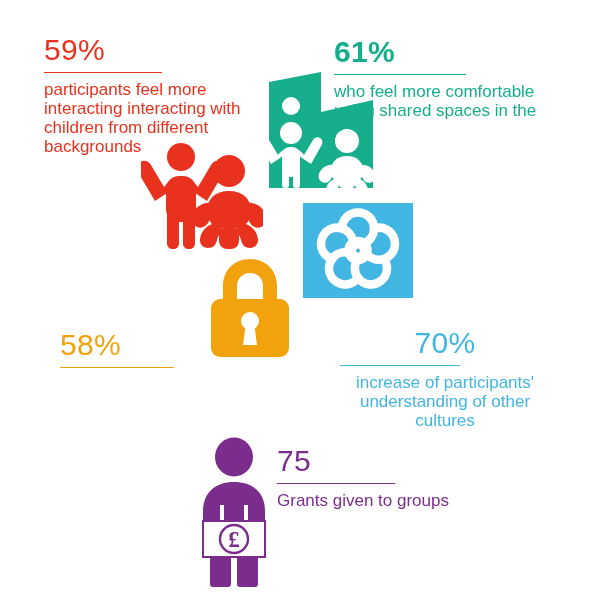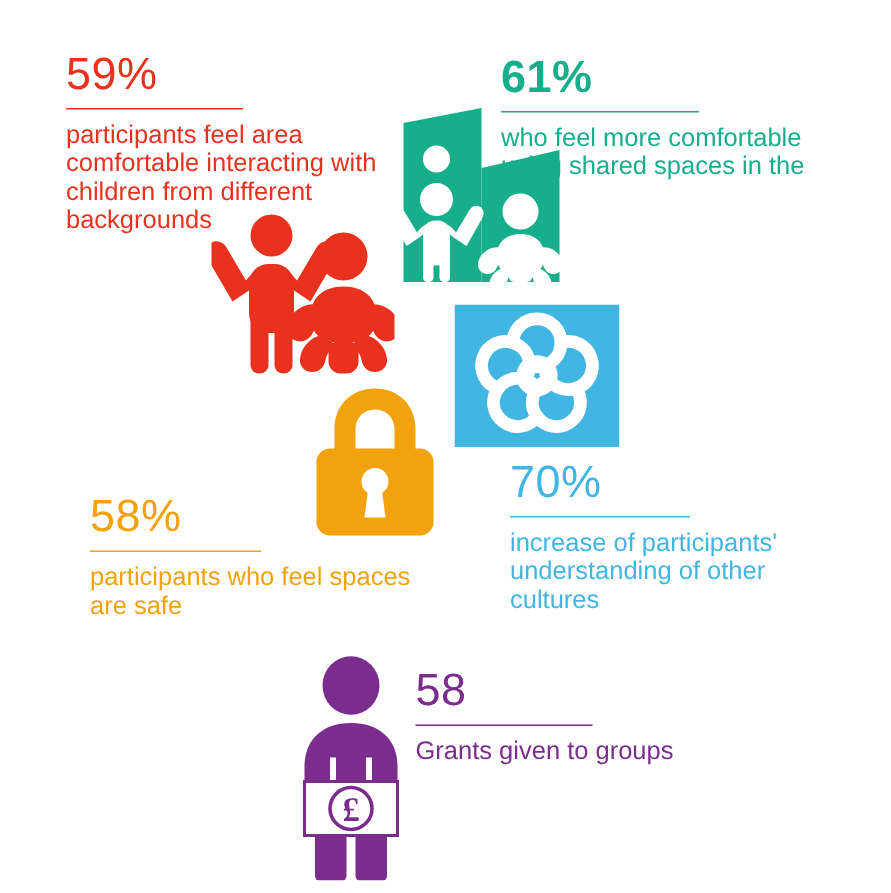--- a/index.html
+++ b/index.html
@@ -43,21 +43,21 @@
     font-size: 17px;
     line-height: 19px;
     font-weight: 400;
     max-width: 215px;
   }
 
   
   #stat-red      { left: 44px;  top: 33px;  }
   #stat-green    { left: 334px; top: 3px; margin-top: 32px;   }
   #stat-orange   { left: 60px;  top: 328px; }
-  #stat-blue     { left: 340px; top: 305px; }
+  #stat-blue     { left: 340px; top: 326px; text-align: center; }
   #stat-purple   { left: 277px; top: 444px; }
 
   #stat-red    .stat-rule { width: 118px; }
   #stat-green  .stat-rule { width: 132px; }
   #stat-orange .stat-rule { width: 114px; }
   #stat-blue   .stat-rule { width: 120px; }
   #stat-purple .stat-rule { width: 118px; }
 
   #stat-green .stat-desc  { max-width: 215px; }
   #stat-blue  .stat-desc  { max-width: 210px; }
@@ -74,43 +74,42 @@
   .icon-box svg { display: block; width: 100%; height: 100%; }
 </style>
 </head>
 <body>
 
 <div id="canvas">
 
   <div class="stat" id="stat-red">
     <div class="stat-value" style="color:#E8321E">59%</div>
     <div class="stat-rule" style="background:#E8321E"></div>
-    <div class="stat-desc" style="color:#E8321E">participants feel area comfortable interacting with children from different backgrounds</div>
+    <div class="stat-desc" style="color:#E8321E">participants feel more interacting interacting with children from different backgrounds</div>
   </div>
 
   <div class="stat" id="stat-green">
     <div class="stat-value bold" style="color:#17AE8C">61%</div>
     <div class="stat-rule" style="background:#17AE8C"></div>
     <div class="stat-desc" style="color:#17AE8C">who feel more comfortable using shared spaces in the area</div>
   </div>
 
   <div class="stat" id="stat-orange">
     <div class="stat-value" style="color:#F2A20C">58%</div>
     <div class="stat-rule" style="background:#F2A20C"></div>
-    <div class="stat-desc" style="color:#F2A20C">participants who feel spaces are safe</div>
   </div>
 
   <div class="stat" id="stat-blue">
     <div class="stat-value" style="color:#42B6E2">70%</div>
     <div class="stat-rule" style="background:#42B6E2"></div>
     <div class="stat-desc" style="color:#42B6E2">increase of participants' understanding of other cultures</div>
   </div>
 
   <div class="stat" id="stat-purple">
-    <div class="stat-value" style="color:#7B2D8E">58</div>
+    <div class="stat-value" style="color:#7B2D8E">75</div>
     <div class="stat-rule" style="background:#7B2D8E"></div>
     <div class="stat-desc" style="color:#7B2D8E">Grants given to groups</div>
   </div>
 
   <div class="icon-box" id="icon-family">
     <svg viewBox="0 0 122 110" xmlns="http://www.w3.org/2000/svg">
       <g fill="#E8321E">
 
         <circle cx="40" cy="16" r="14"></circle>
 

